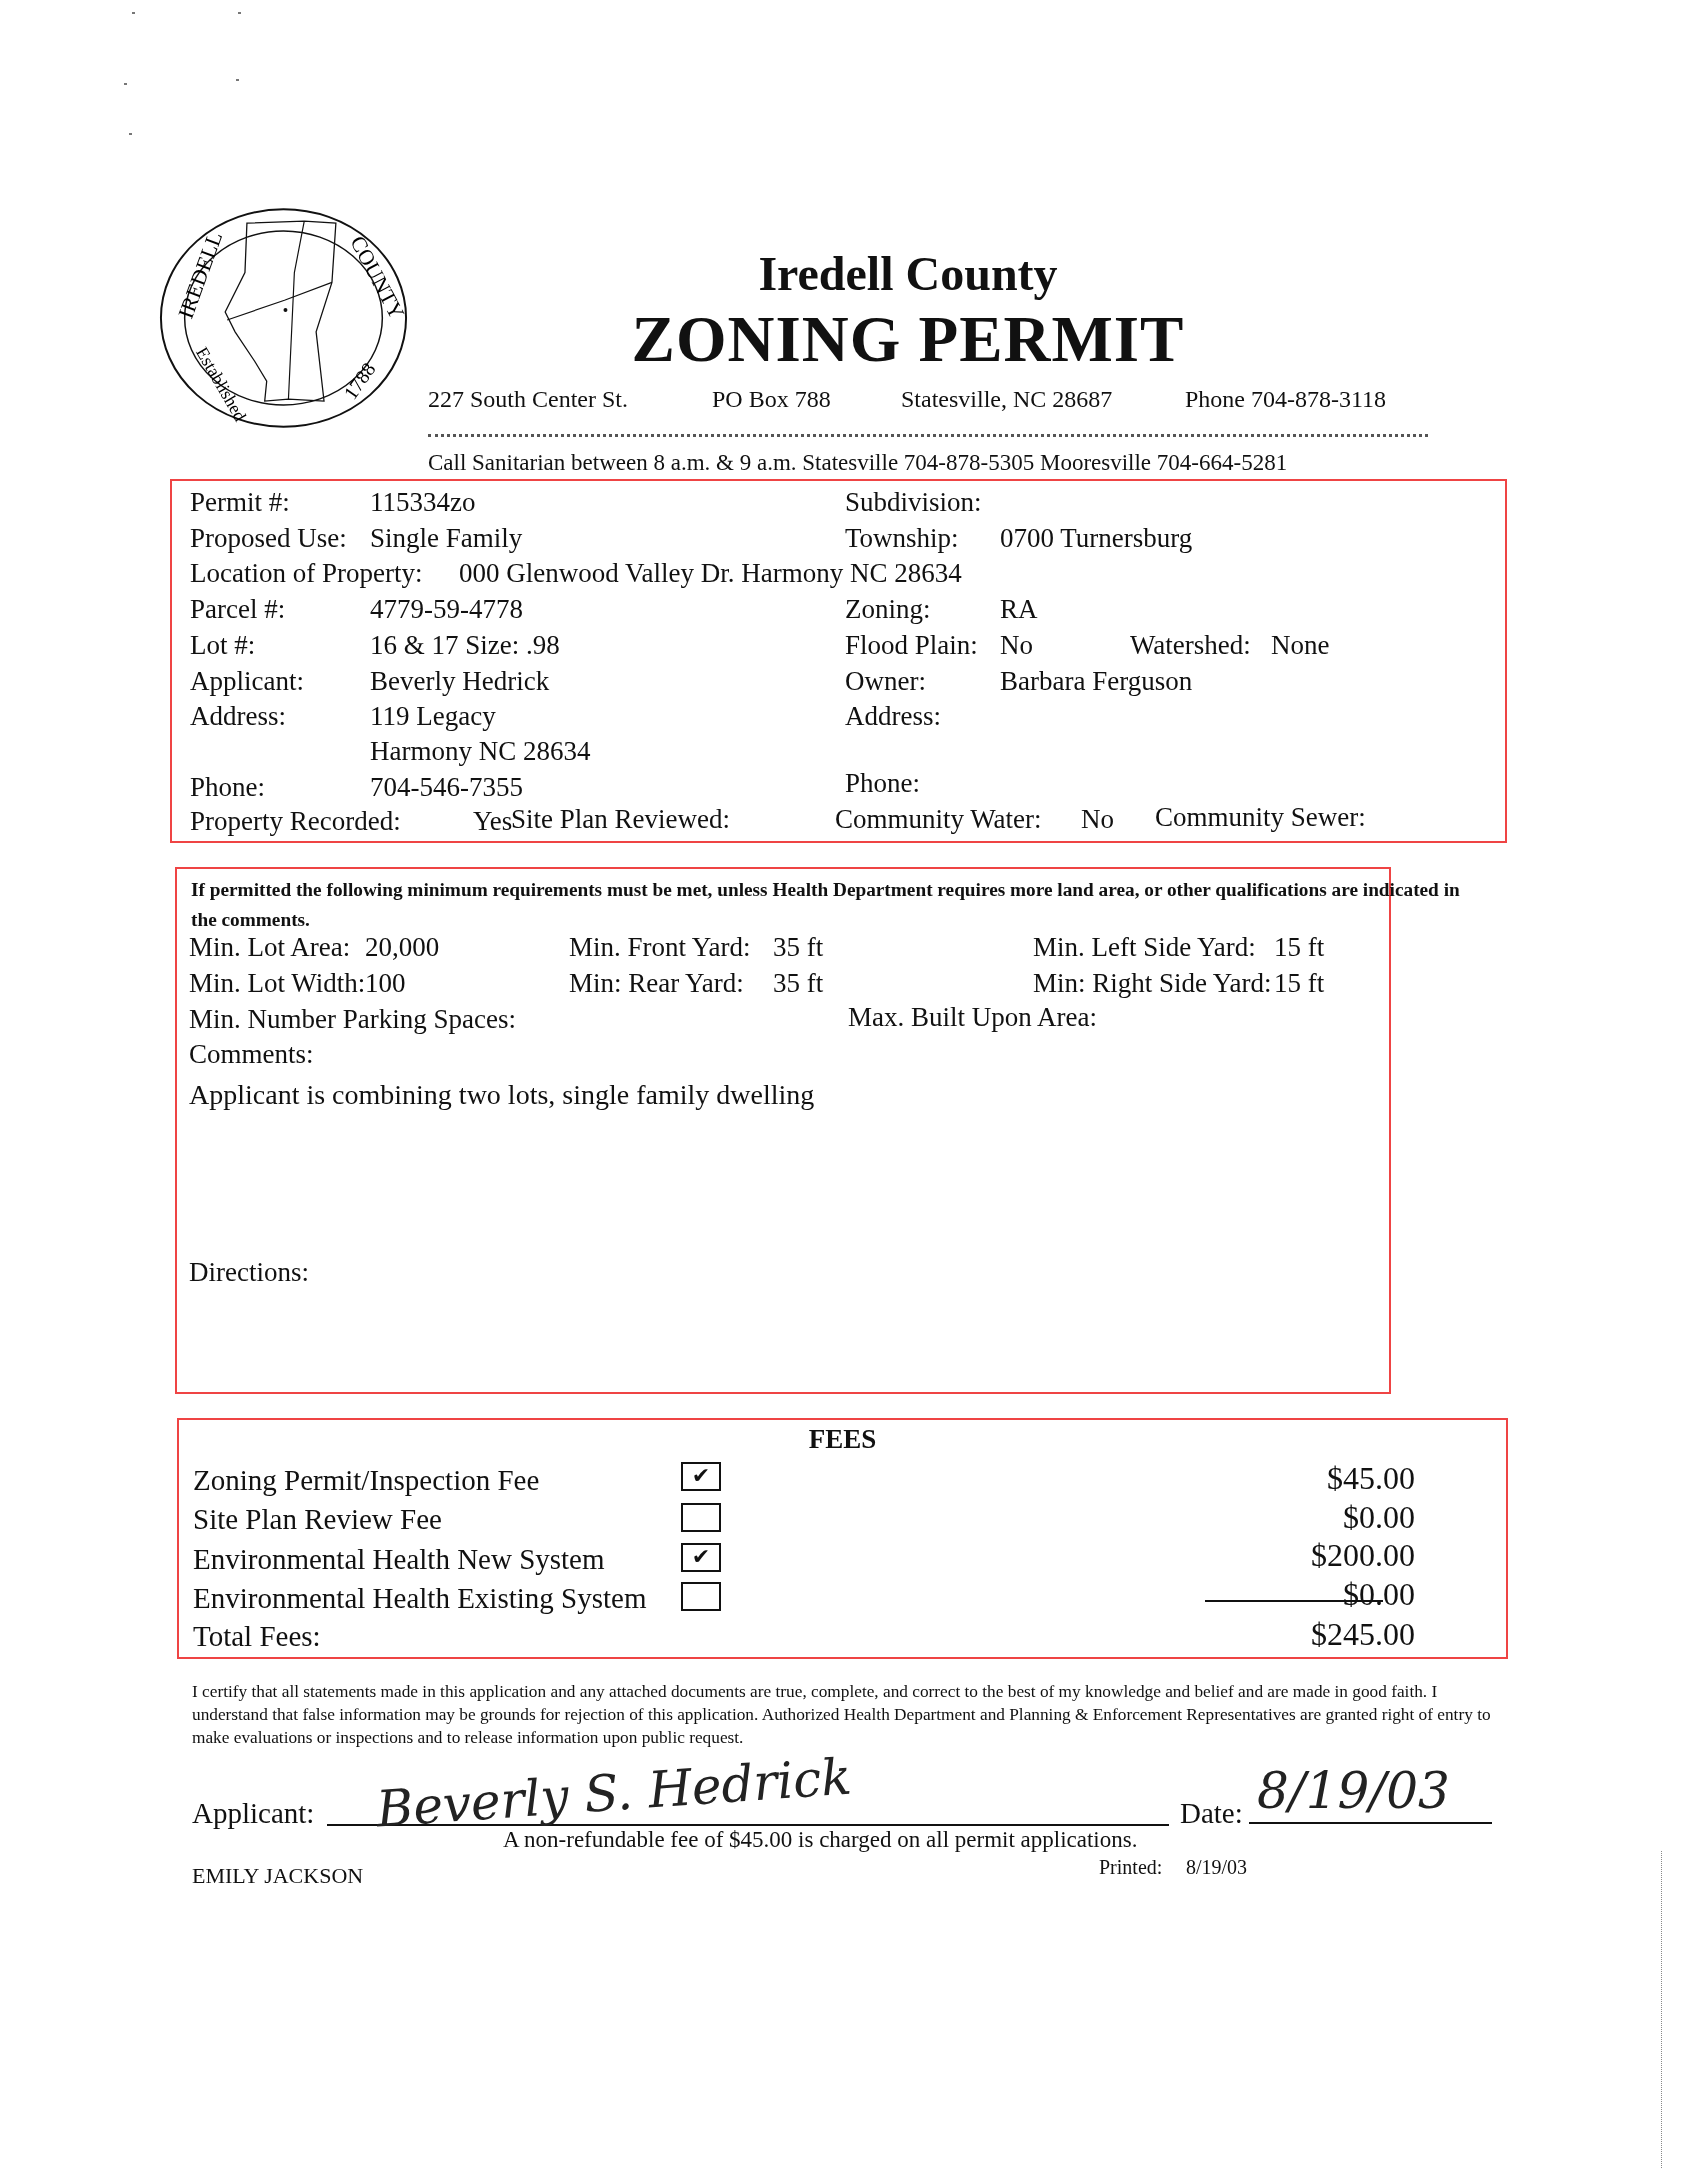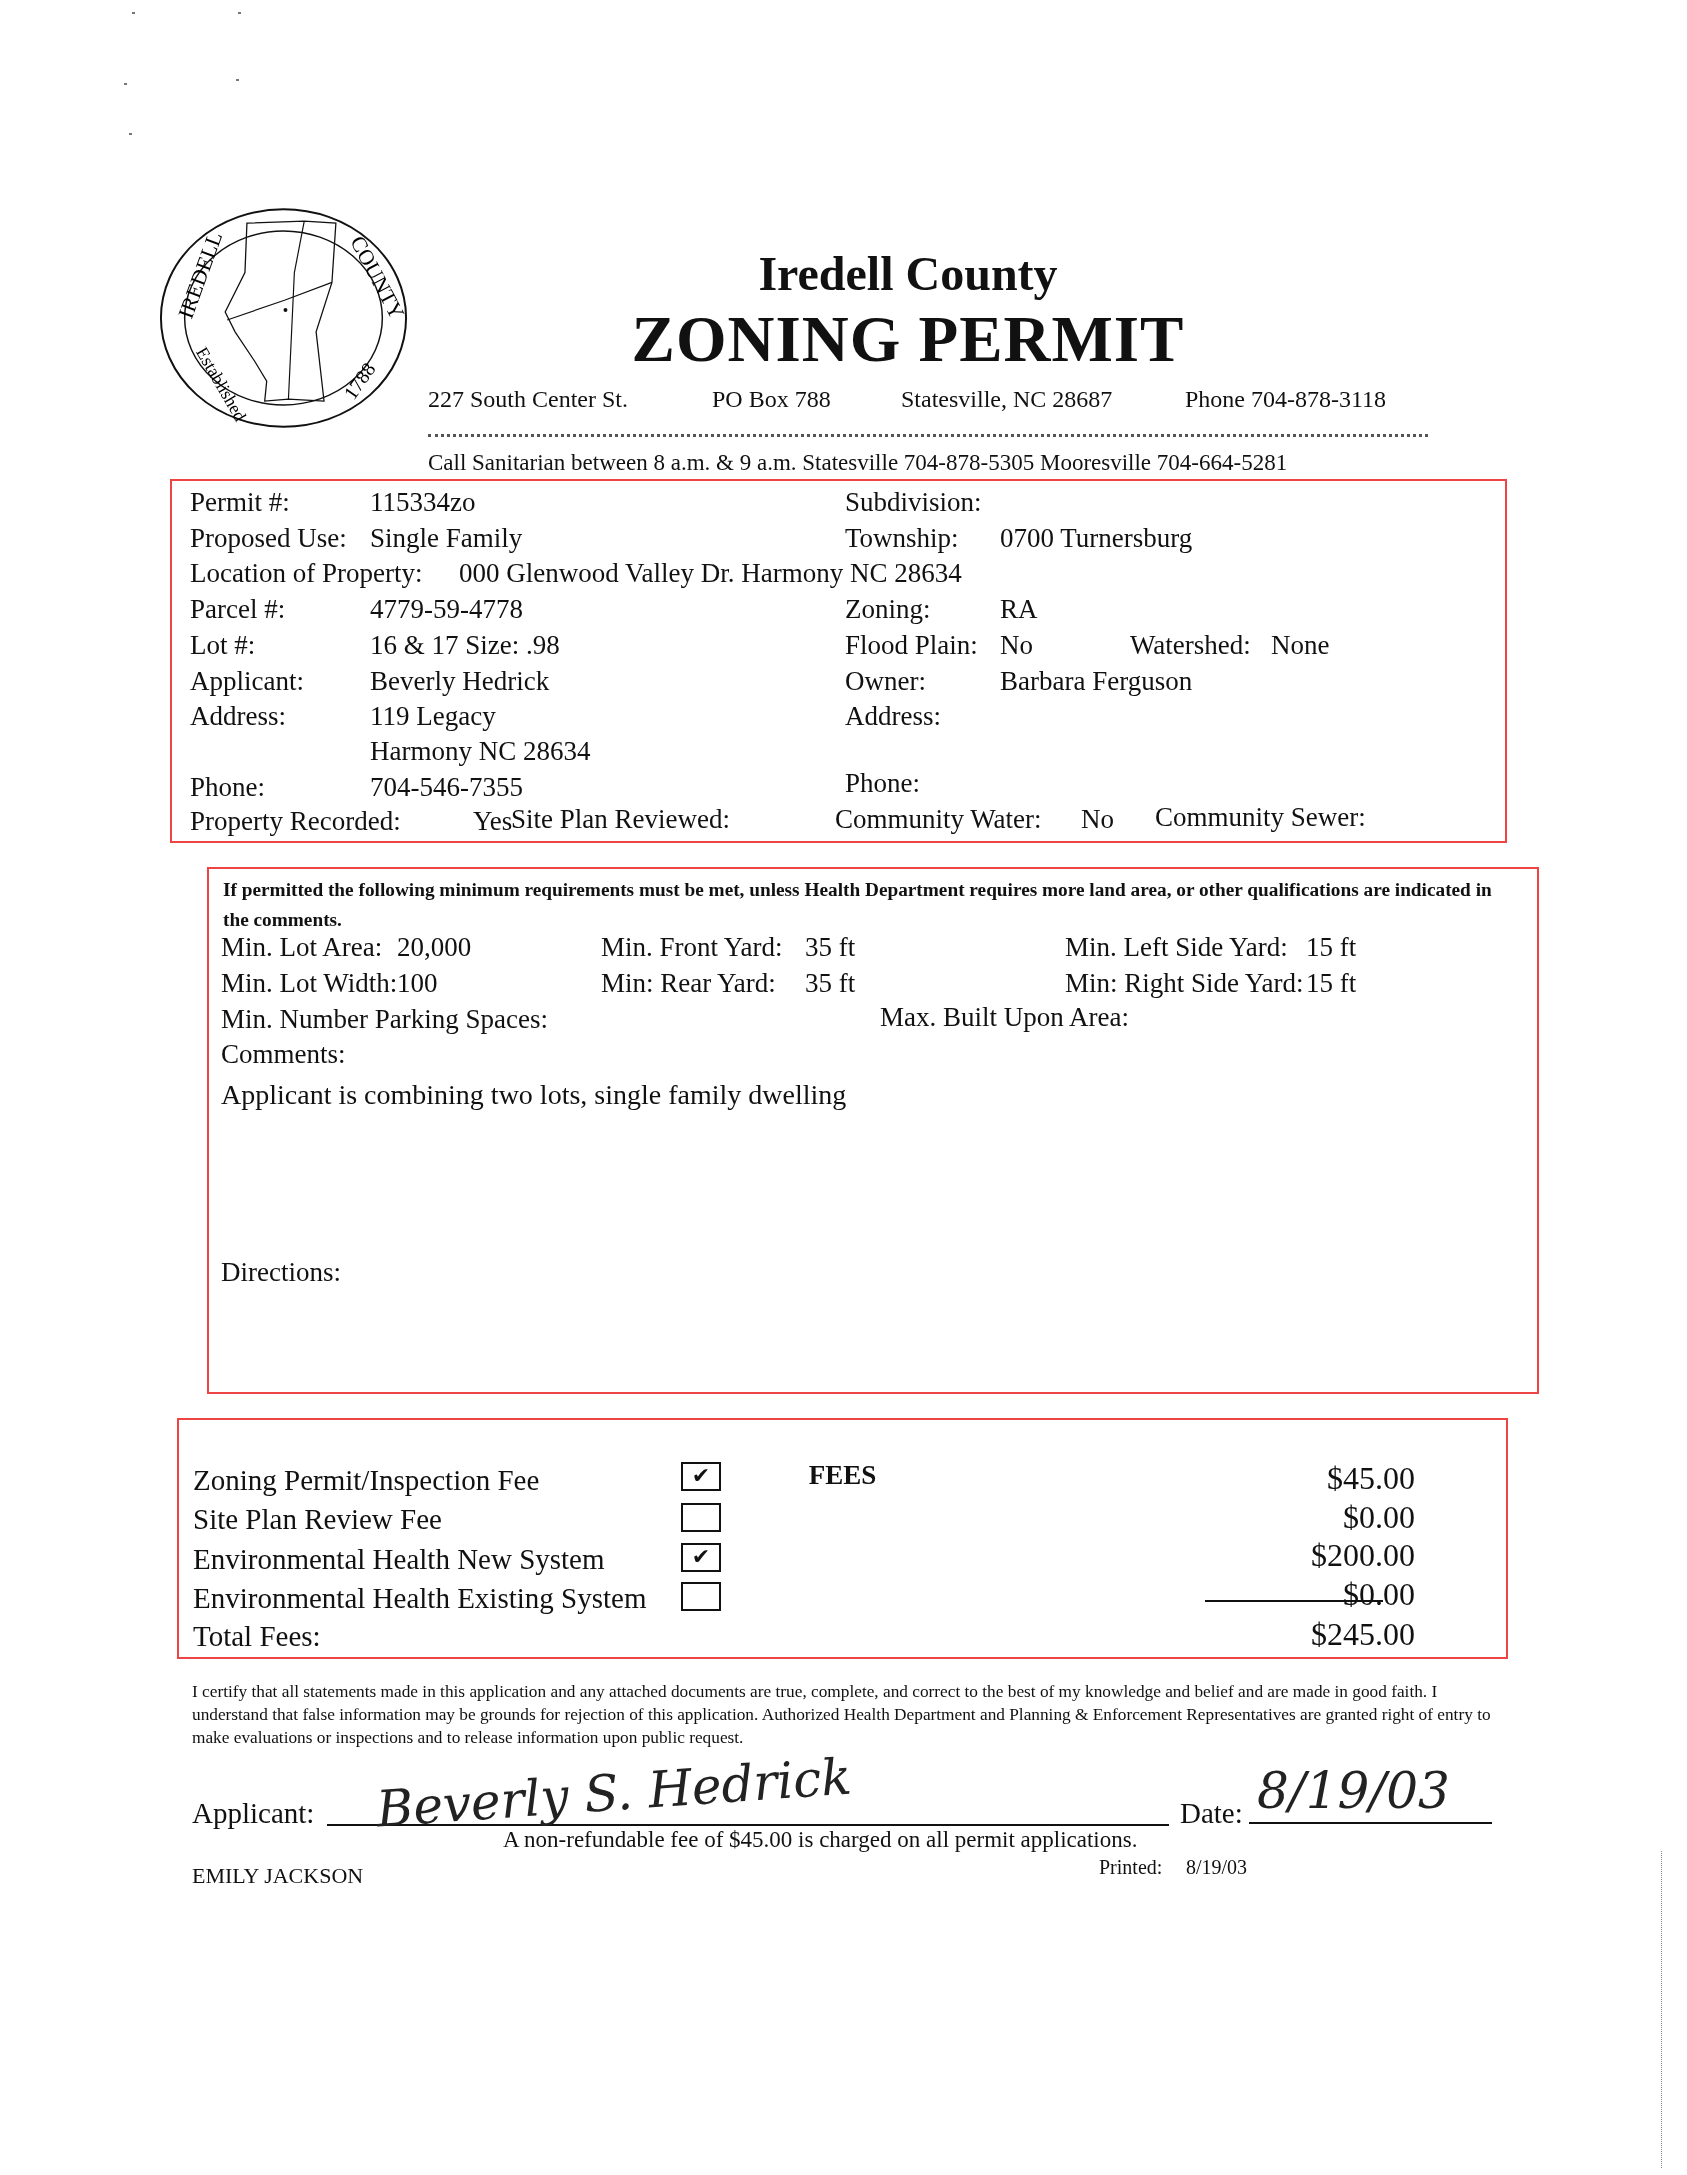--- a/index.html
+++ b/index.html
@@ -9,25 +9,25 @@
   .seal { left: 156px; top: 203px; width: 255px; height: 230px; }
   .title-county { left: 0; width: 1687px; top: 246px; text-align: center; padding-left: 129px; box-sizing: border-box;
                   font-size: 48px; font-weight: bold; }
   .title-permit { left: 0; width: 1687px; top: 302px; text-align: center; padding-left: 129px; box-sizing: border-box;
                   font-size: 65px; font-weight: bold; letter-spacing: 1px; }
   .addr { top: 386px; font-size: 24px; }
   .rule-dotted { left: 428px; top: 434px; width: 1000px; height: 3px; border-top: 3px dotted #555; }
   .sanitarian { left: 428px; top: 450px; font-size: 23px; font-weight: normal; }
   .box { border: 2px solid #ef4444; box-sizing: border-box; }
   .box1 { left: 170px; top: 479px; width: 1337px; height: 364px; }
-  .box2 { left: 175px; top: 867px; width: 1332px; height: 527px; margin-left: 32px; }
+  .box2 { left: 175px; top: 867px; width: 1216px; height: 527px; }
   .box3 { left: 177px; top: 1418px; width: 1331px; height: 241px; }
   .f { position: absolute; font-size: 27px; white-space: nowrap; }
   .req-head { left: 14px; top: 6px; width: 1287px; font-size: 19.3px; font-weight: bold; line-height: 30px; white-space: normal; }
-  .fees-title { left: 0; width: 100%; text-align: center; top: 4px; font-size: 27px; font-weight: bold; margin-top: 36px; }
+  .fees-title { left: 0; width: 100%; text-align: center; top: 4px; font-size: 27px; font-weight: bold; }
   .fee-label { left: 14px; font-size: 29px; }
   .fee-amt { right: 91px; font-size: 32px; text-align: right; }
   .cb { position: absolute; left: 502px; width: 40px; height: 29px; border: 2px solid #111; box-sizing: border-box;
         font-size: 22px; line-height: 24px; text-align: center; font-family: "DejaVu Sans", sans-serif; }
   .total-rule { position: absolute; left: 1026px; top: 180px; width: 178px; border-top: 2px solid #111; }
   .certify { left: 192px; top: 1680px; width: 1307px; font-size: 17.3px; line-height: 23px; }
   .sig-line { position: absolute; border-bottom: 2px solid #111; }
   .sig-label { font-size: 29px; }
   .nonref { left: 503px; top: 1827px; font-size: 23px; }
   .emily { left: 192px; top: 1863px; font-size: 22px; text-align: center; }

